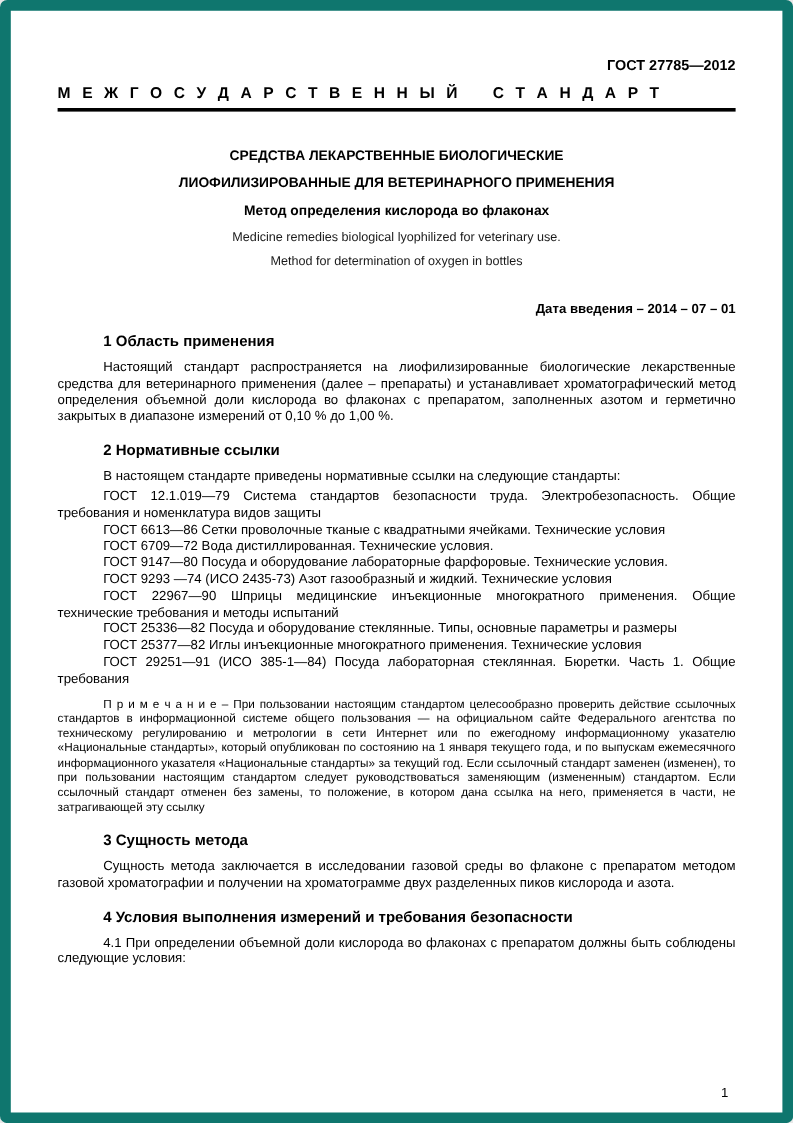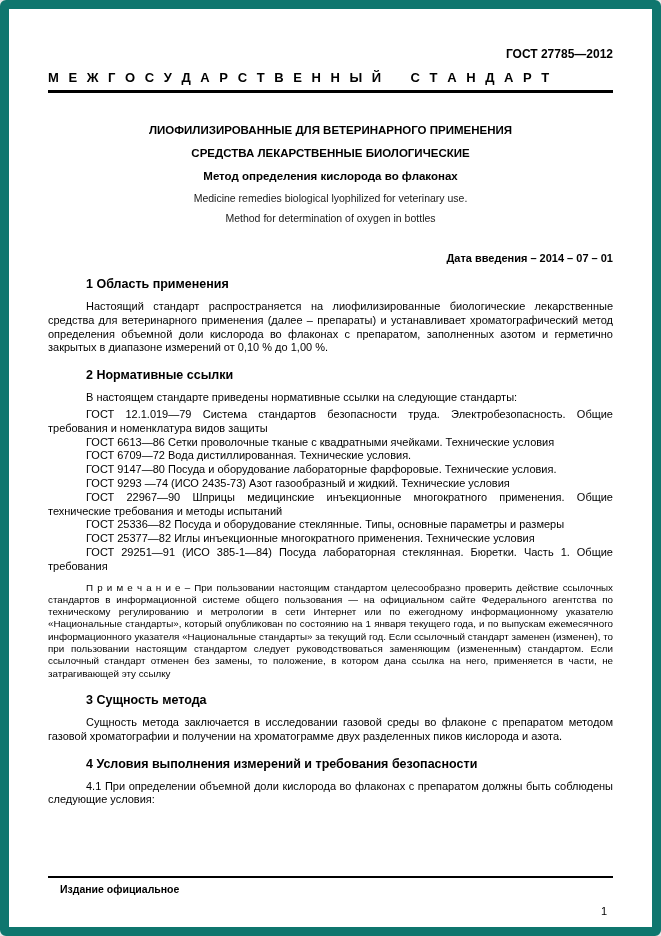--- a/index.html
+++ b/index.html
@@ -123,22 +123,22 @@
 <body>
 
 <div class="sheet">
 
   <div class="doc-number">ГОСТ 27785—2012</div>
 
   <div class="standard-kind">М Е Ж Г О С У Д А Р С Т В Е Н Н Ы Й    С Т А Н Д А Р Т</div>
   <hr class="header-rule">
 
   <div class="title-block">
+    <div>СРЕДСТВА ЛЕКАРСТВЕННЫЕ БИОЛОГИЧЕСКИЕ</div>
     <div>ЛИОФИЛИЗИРОВАННЫЕ ДЛЯ ВЕТЕРИНАРНОГО ПРИМЕНЕНИЯ</div>
-    <div>СРЕДСТВА ЛЕКАРСТВЕННЫЕ БИОЛОГИЧЕСКИЕ</div>
     <div>Метод определения кислорода во флаконах</div>
   </div>
 
   <div class="english-block">
     <div>Medicine remedies  biological lyophilized for veterinary use.</div>
     <div>Method for determination  of oxygen in bottles</div>
   </div>
 
   <div class="effective-date">Дата введения – 2014 – 07 – 01</div>
 
@@ -159,20 +159,16 @@
   <p class="ref">ГОСТ 29251—91 (ИСО 385-1—84)  Посуда лабораторная стеклянная. Бюретки. Часть 1. Общие требования</p>
 
   <p class="note">П р и м е ч а н и е – При пользовании настоящим стандартом целесообразно проверить действие ссылочных стандартов в информационной системе общего пользования — на официальном сайте Федерального агентства по техническому регулированию и метрологии в сети Интернет или по ежегодному информационному указателю «Национальные стандарты», который опубликован по состоянию на 1 января текущего года, и по выпускам ежемесячного информационного указателя «Национальные стандарты» за текущий год. Если ссылочный стандарт заменен (изменен), то при пользовании настоящим стандартом следует руководствоваться заменяющим (измененным) стандартом. Если ссылочный стандарт отменен без замены, то положение, в котором дана ссылка на него, применяется в части, не затрагивающей эту ссылку</p>
 
   <h2 class="section-heading">3 Сущность метода</h2>
   <p class="para">Сущность метода заключается в исследовании газовой среды во флаконе с препаратом методом газовой хроматографии и  получении на хроматограмме двух разделенных пиков кислорода и азота.</p>
 
   <h2 class="section-heading">4 Условия выполнения измерений и требования безопасности</h2>
   <p class="para">4.1 При определении объемной доли кислорода во флаконах с препаратом должны быть соблюдены следующие условия:</p>
 
-  <div class="footer">
-    <hr class="footer-rule">
-    <div class="edition">Издание официальное</div>
-  </div>
 
   <div class="page-num">1</div>
 
 </div>
 
 </body></html>

